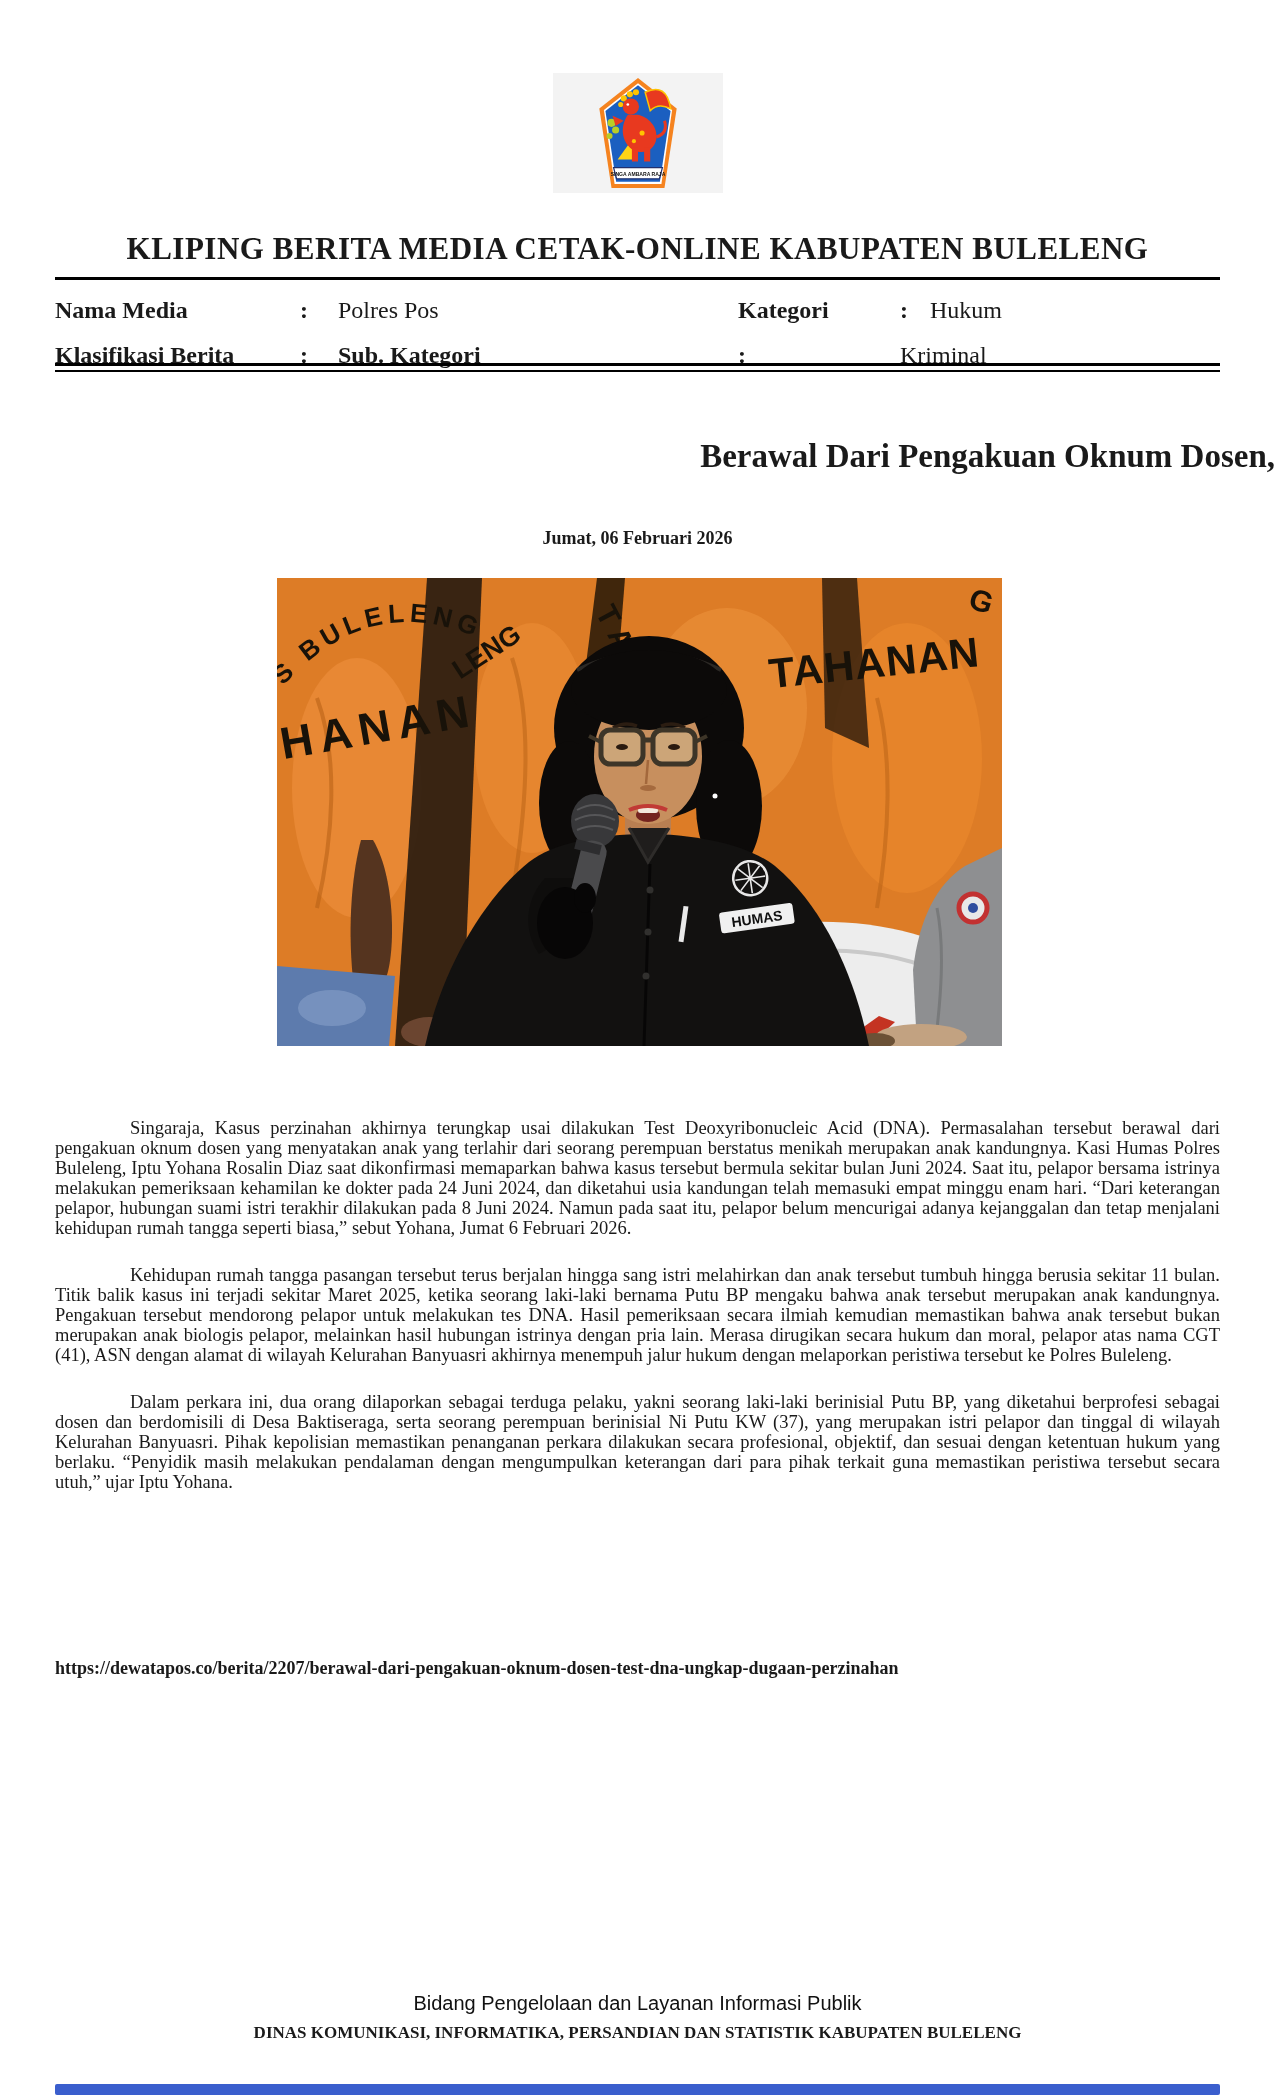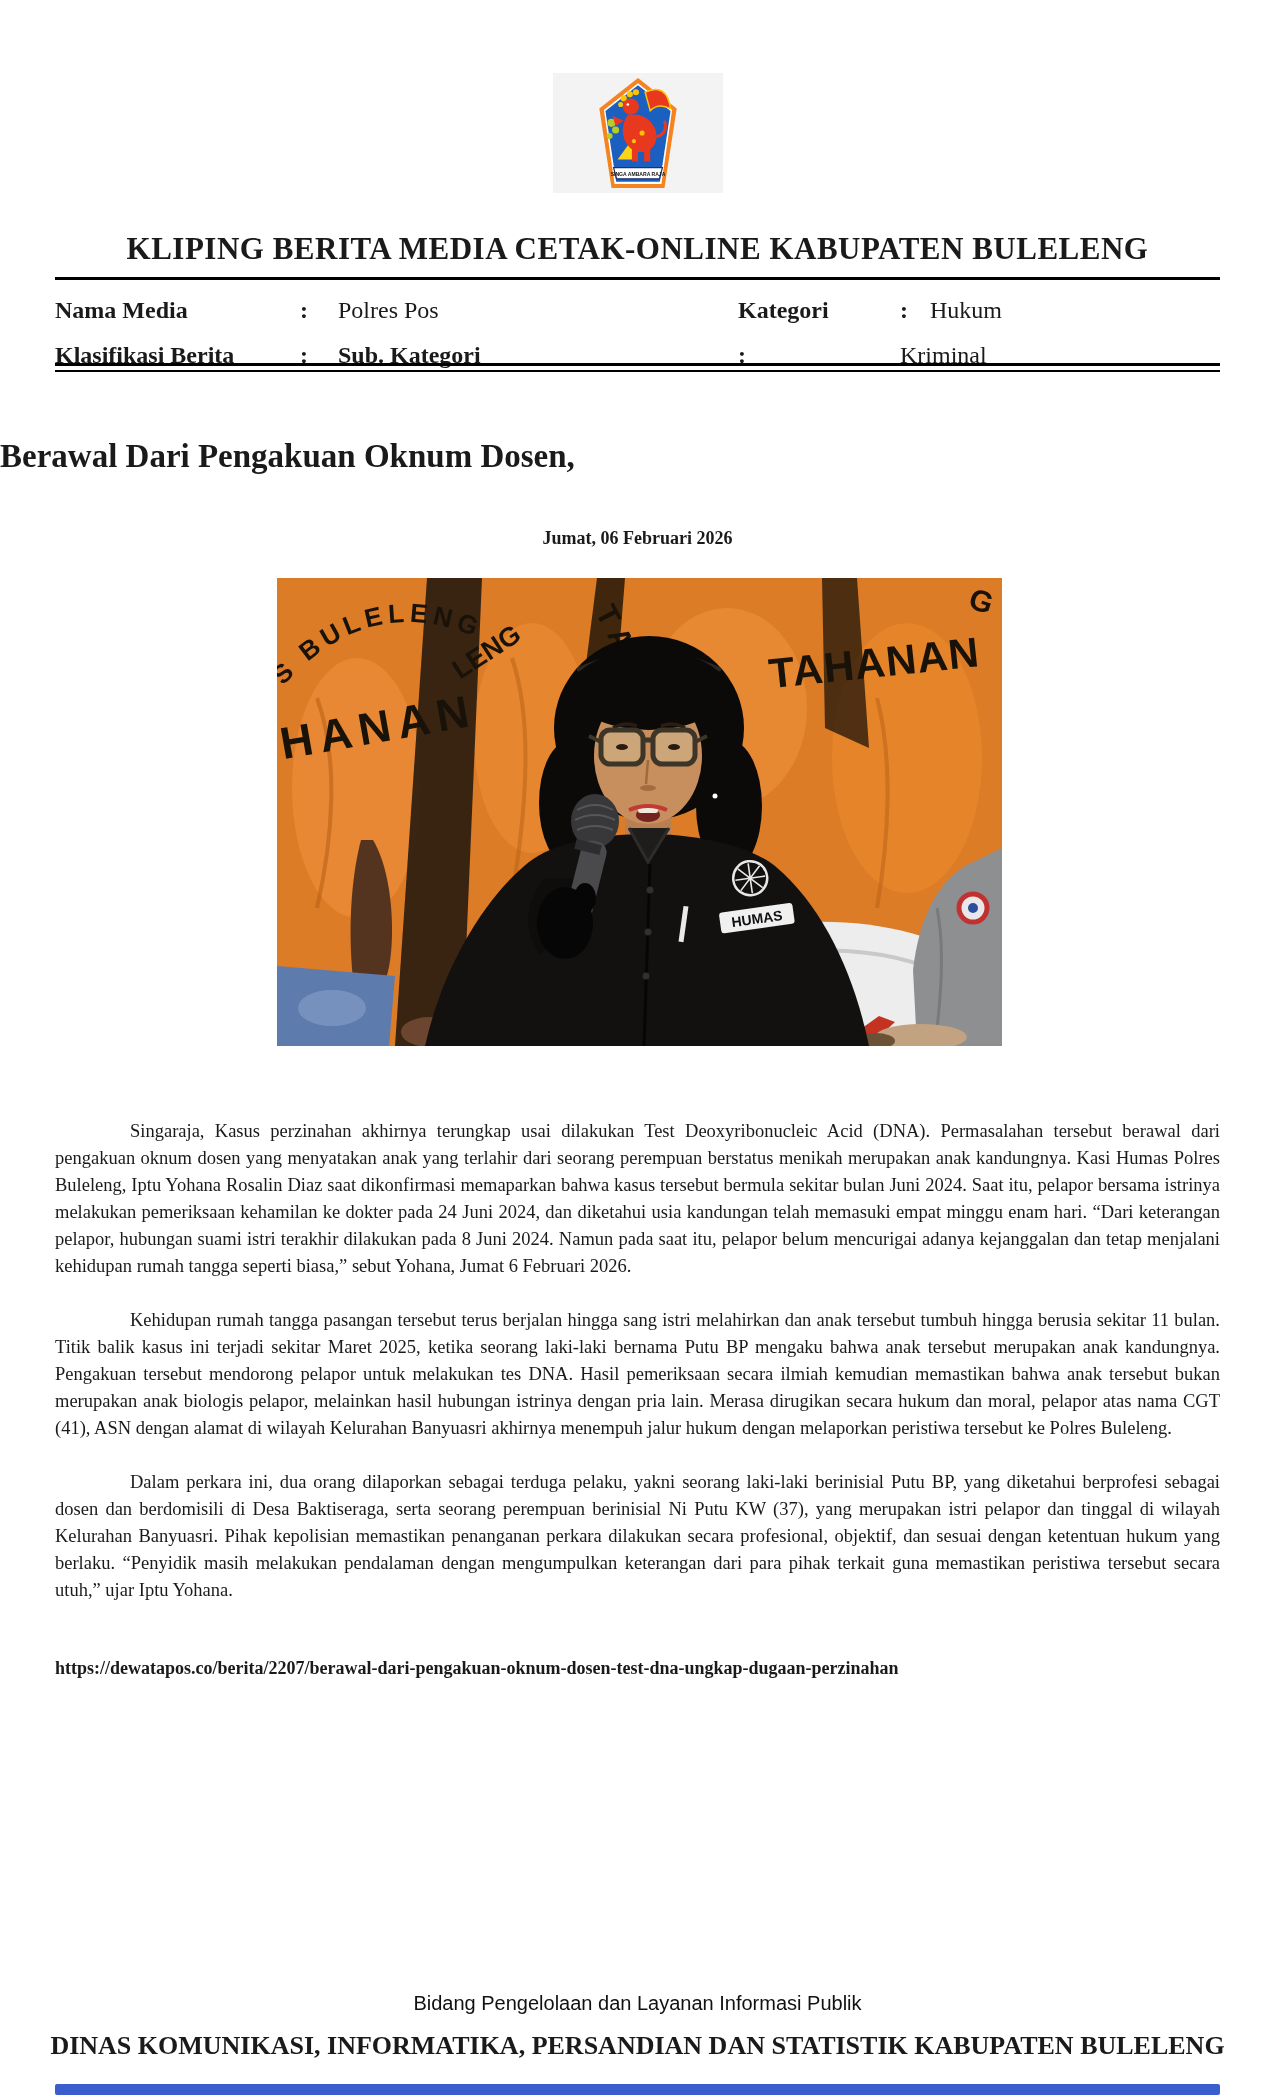--- a/index.html
+++ b/index.html
@@ -20,42 +20,42 @@
     border-top:3px solid #000;border-bottom:2px solid #000;}
   .meta-grid{
     position:absolute;top:288px;left:55px;right:70px;
     display:grid;grid-template-columns:245px 38px 400px 162px 30px 1fr;
     grid-auto-rows:45px;align-items:center;font-size:24px;
   }
   .meta-label{font-weight:bold;}
   .meta-colon{font-weight:bold;}
   .meta-value{font-weight:normal;}
   .article-title{
-    position:absolute;top:432px;left:0;width:100%;text-align:left;
+    position:absolute;top:432px;left:0;width:100%;text-align:right;
     font-size:33px;font-weight:bold;line-height:49px;
   }
   .article-date{
     position:absolute;top:528px;left:0;width:100%;text-align:center;
     font-size:18px;font-weight:bold;
   }
   .photo{
     position:absolute;top:578px;left:277px;width:725px;height:468px;overflow:hidden;
   }
   .body-text{
     position:absolute;top:1118px;left:55px;width:1165px;
-    font-size:18.5px;line-height:27px;text-align:justify;
+    font-size:18.5px;line-height:20px;text-align:justify;
   }
   .body-text p{margin:0 0 27px 0;text-indent:75px;}
   .source-url{
     position:absolute;top:1658px;left:55px;width:1165px;
     font-size:18px;font-weight:bold;word-break:break-all;
   }
   .footer{position:absolute;top:1948px;left:0;width:100%;text-align:center;}
   .footer-line1{font-family:"Liberation Sans",sans-serif;font-size:20px;color:#111;margin-top:44px;}
-  .footer-line2{font-family:"Liberation Serif",serif;font-weight:bold;font-size:26px;margin-top:16px;white-space:nowrap;}
+  .footer-line2{font-family:"Liberation Serif",serif;font-weight:bold;font-size:17px;margin-top:8px;white-space:nowrap;}
   .footer-accent-bar{
     position:absolute;top:2084px;left:55px;right:55px;height:11px;
     background:#3a5ecd;border-radius:2px;
   }
   .photo-svg-text{font-family:"Liberation Sans",sans-serif;font-weight:bold;fill:#181209;}
 </style>
 </head>
 <body>
 
 <div class="logo-plate">

